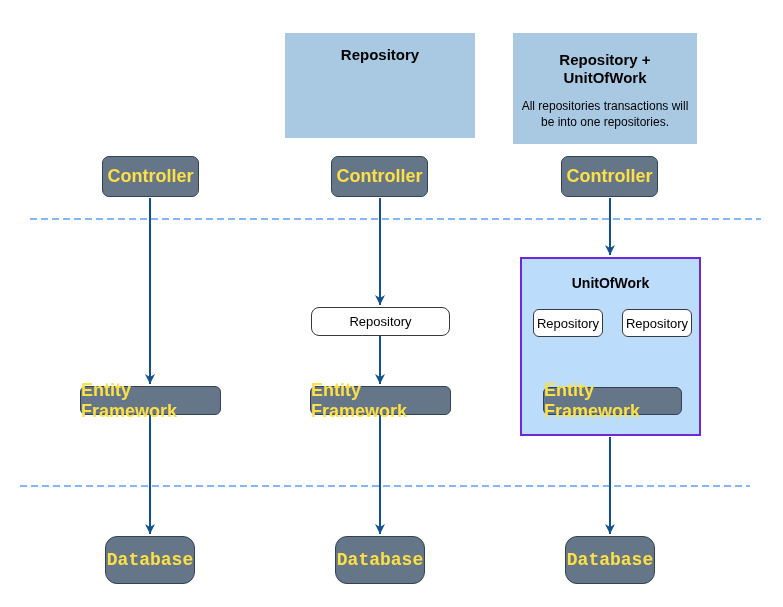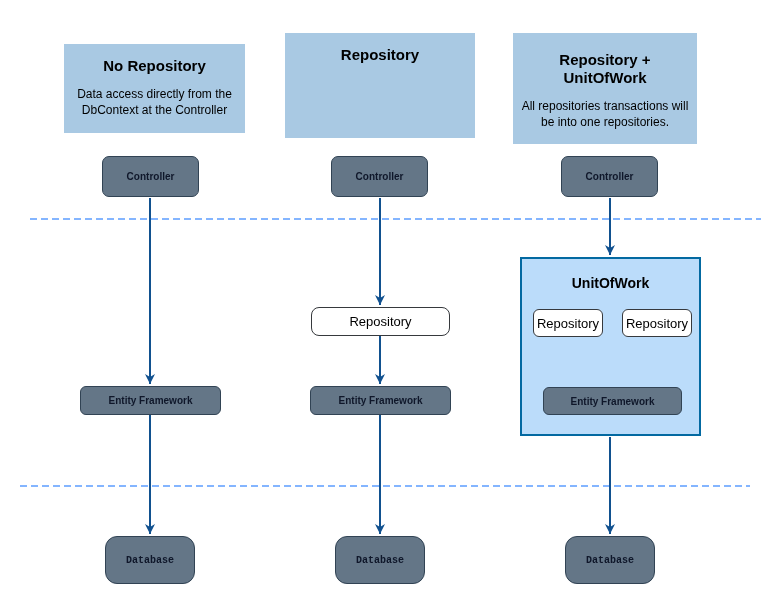--- a/index.html
+++ b/index.html
@@ -9,34 +9,34 @@
   }
   *,*::before,*::after{box-sizing:border-box;}
   svg.layer{position:absolute;left:0;top:0;pointer-events:none;}
   .hdr{
     position:absolute;background:#a9c9e3;color:#000;text-align:center;
     display:flex;flex-direction:column;align-items:center;
   }
   .hdr .t{font-size:15px;font-weight:bold;line-height:18px;padding:0 8px;}
   .hdr .d{font-size:12px;line-height:16px;padding:0 6px;margin-top:11px;}
   .node{
-    position:absolute;background:#647687;border:1px solid #314354;color:#0f172a;
-    font-size:10px;font-weight:bold;display:flex;align-items:center;justify-content:center;
+    position:absolute;background:#647687;border:1px solid #314354;color:#fde047;
+    font-size:18px;font-weight:bold;display:flex;align-items:center;justify-content:center;
     border-radius:7px;
   }
   .node.ef{border-radius:6px;}
   .node.db{border-radius:12px;font-family:Liberation Mono, monospace;}
   .wnode{
     position:absolute;background:#ffffff;border:1px solid #36393d;color:#000;
     font-size:13px;display:flex;align-items:center;justify-content:center;
     text-align:center;border-radius:8px;
   }
   .uow{
     position:absolute;left:520px;top:257px;width:181px;height:179px;
-    background:#bbdcfa;border:2px solid #0369a1;
+    background:#bbdcfa;border:2px solid #6d28d9;
   }
   .uow .uow-title{
     position:absolute;left:0;top:16px;width:100%;text-align:center;
     font-size:14px;font-weight:bold;color:#000;
   }
 </style>
 </head>
 <body>
 
 <div class="canvas">
@@ -55,24 +55,20 @@
     <line x1="150" y1="415" x2="150" y2="534" stroke="#11518f" stroke-width="2" marker-end="url(#arrow)"></line>
 
     <line x1="380" y1="198" x2="380" y2="305" stroke="#11518f" stroke-width="2" marker-end="url(#arrow)"></line>
     <line x1="380" y1="336" x2="380" y2="384" stroke="#11518f" stroke-width="2" marker-end="url(#arrow)"></line>
     <line x1="380" y1="415" x2="380" y2="534" stroke="#11518f" stroke-width="2" marker-end="url(#arrow)"></line>
 
     <line x1="610" y1="198" x2="610" y2="255" stroke="#11518f" stroke-width="2" marker-end="url(#arrow)"></line>
     <line x1="610" y1="437" x2="610" y2="534" stroke="#11518f" stroke-width="2" marker-end="url(#arrow)"></line>
   </svg>
 
-  <div class="hdr" style="left:64px;top:44px;width:181px;height:89px;padding-top:13px;">
-    <div class="t">No Repository</div>
-    <div class="d">Data access directly from the DbContext at the Controller</div>
-  </div>
 
   <div class="hdr" style="left:285px;top:33px;width:190px;height:105px;padding-top:13px;">
     <div class="t">Repository</div>
   </div>
 
   <div class="hdr" style="left:513px;top:33px;width:184px;height:111px;padding-top:18px;">
     <div class="t">Repository + UnitOfWork</div>
     <div class="d">All repositories transactions will be into one repositories.</div>
   </div>
 

